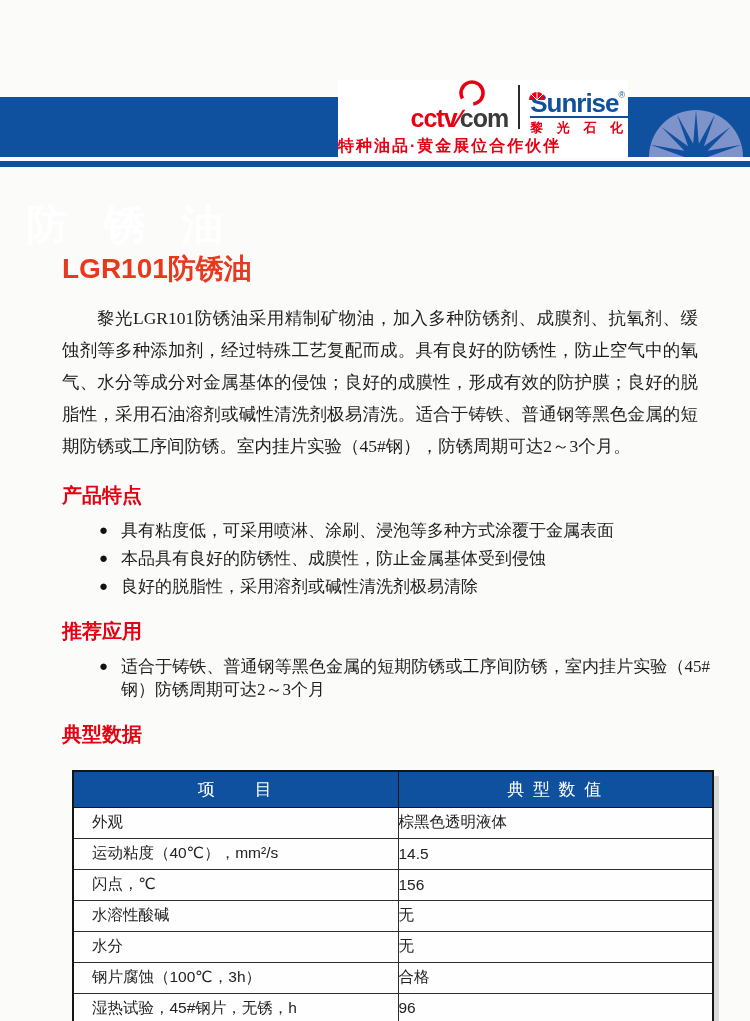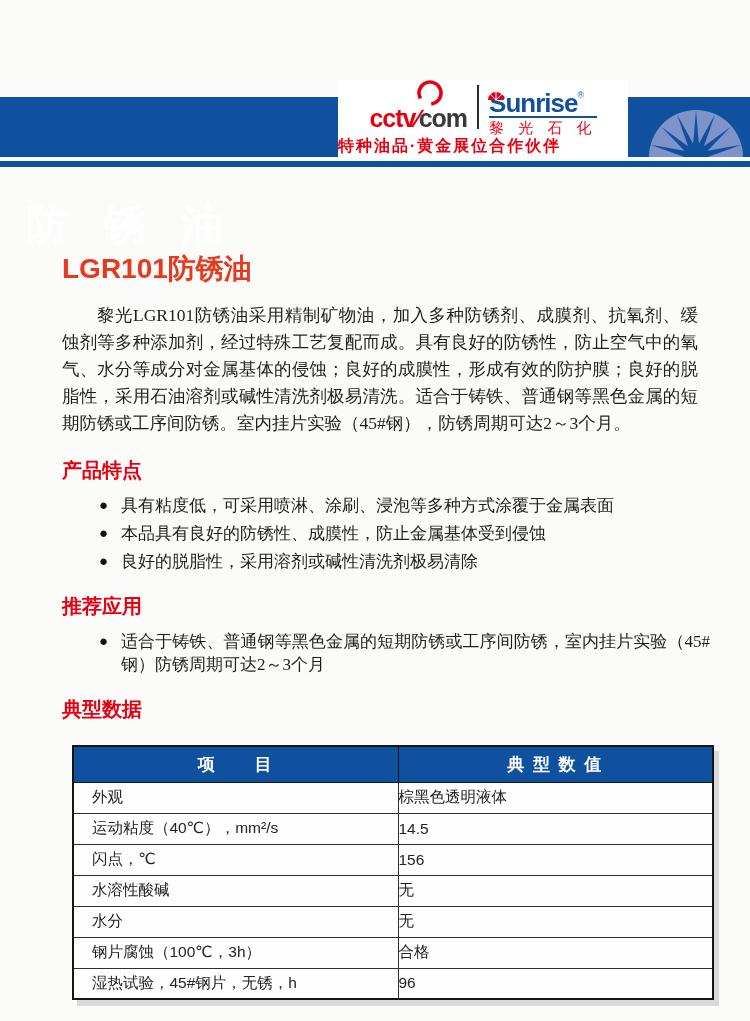--- a/index.html
+++ b/index.html
@@ -13,74 +13,74 @@
   
   .band { position:absolute; top:97px; left:0; width:750px; height:60px; background:#10519f; }
   .band-title {
     position:absolute; top:99px; left:26px; color:#ffffff;
     font-size:42px; font-weight:bold; letter-spacing:12px; line-height:58px;
     font-family:"Liberation Sans","DejaVu Sans",sans-serif;
   }
   .white-cutout { position:absolute; top:80px; left:338px; width:290px; height:78px; background:#ffffff; }
   .logo-row {
     position:absolute; top:0; left:0; width:290px; height:54px;
-    display:flex; align-items:flex-end; justify-content:center; gap:8px;
+    display:flex; align-items:flex-end; justify-content:flex-end; gap:8px;
   }
   .cctv-logo { position:relative; height:54px; display:flex; align-items:flex-end; padding-bottom:4px; }
   .cctv-arc { position:absolute; top:0px; left:46px; }
   .cctv-text { font-size:25px; font-weight:bold; letter-spacing:-1px; line-height:24px; }
   .cctv-red { color:#e60012; }
   .cctv-slash { color:#e60012; font-weight:bold; }
   .cctv-com { color:#3a3a3a; }
   .logo-divider { width:2px; height:44px; background:#2b2b2b; align-self:center; margin:0 2px; }
   .sunrise-logo { position:relative; height:54px; padding-top:10px; }
   .sunrise-name { color:#10519f; font-size:26px; font-weight:bold; letter-spacing:-1px; line-height:26px; }
   .sunrise-reg { color:#10519f; font-size:9px; vertical-align:top; }
   .sunrise-sun { position:absolute; top:6px; left:-3px; }
   .sunrise-sub {
-    color:#e60012; font-size:15px; font-weight:normal; letter-spacing:5px;
+    color:#e60012; font-size:13px; font-weight:bold; letter-spacing:5px;
     text-align:right; margin-top:0px; border-top:2px solid #10519f; padding-top:1px;
   }
   .slogan {
     position:absolute; bottom:1px; left:0; width:290px; 
     color:#e60012; font-size:16px; font-weight:bold; letter-spacing:2px;
   }
   .sun-corner { position:absolute; top:95px; left:636px; }
   .rule { position:absolute; top:161px; left:0; width:750px; height:6px; background:#10519f; }
 
   
   .content { position:absolute; top:167px; left:0; width:750px;padding-left:7px; }
   .product-title {
     margin:83px 0 0 55px; color:#e8391e; font-size:28px; font-weight:600;
     letter-spacing:0px;
   }
   .intro {
     margin:14px 52px 0 55px; color:#1e1e1e;
     font-family:"Liberation Serif","DejaVu Serif",serif;
-    font-size:17.5px; line-height:27px; text-align:justify; text-indent:2em;
+    font-size:17.5px; line-height:32px; text-align:justify; text-indent:2em;
   }
   .section-heading {
     margin:20px 0 0 55px; color:#e60012; font-size:20px; font-weight:bold;
   }
   .bullet-list { margin:10px 40px 0 92px; list-style:none; }
   .bullet-list li {
     position:relative; padding-left:22px; margin-bottom:5px; color:#1e1e1e;
     font-family:"Liberation Serif","DejaVu Serif",serif;
     font-size:17px; line-height:23px; text-align:justify;
   }
   .bullet-list .bullet { position:absolute; left:0; top:0; color:#111; font-size:15px; }
 
   
   .data-table {
     margin:22px 0 0 65px; width:642px; border-collapse:collapse;
     border:2px solid #151515; background:#ffffff;
     box-shadow:5px 6px 0 #d9d9d9;
   }
   .data-table th {
-    background:#10519f; color:#ffffff; font-size:17px; font-weight:bold;
+    background:#10519f; color:#ffffff; font-size:17px; font-weight:normal;
     height:36px; border:1px solid #151515; letter-spacing:2px;
   }
   .data-table td {
     height:31px; font-size:15.5px; color:#222; border:1px solid #2e2e2e;
     background:#fefefe;
   }
   .data-table td.item-cell { width:325px; padding-left:18px; text-align:left; }
   .data-table td.value-cell { text-align:left; }
 </style>
 </head>

